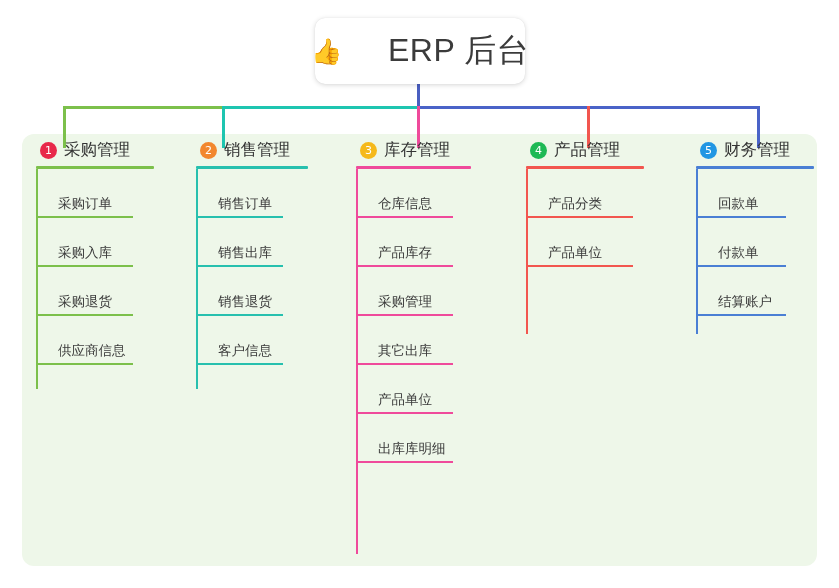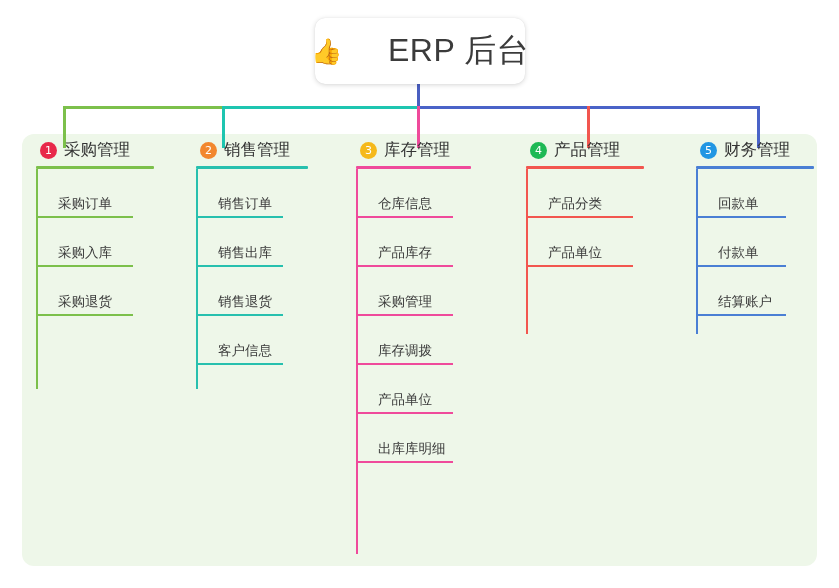--- a/index.html
+++ b/index.html
@@ -184,20 +184,24 @@
           <div class="under" style="background: rgb(124, 192, 75); width: 95px;"></div>
         </div>
         <div class="item">
           <span class="lbl">采购入库</span>
           <div class="under" style="background: rgb(124, 192, 75); width: 95px;"></div>
         </div>
         <div class="item">
           <span class="lbl">采购退货</span>
           <div class="under" style="background: rgb(124, 192, 75); width: 95px;"></div>
         </div>
+        <div class="item">
+          <span class="lbl">供应商信息</span>
+          <div class="under" style="background: rgb(124, 192, 75); width: 95px;"></div>
+        </div>
       </div>
     </div>
     <div class="column" style="width: 160px;">
       <div class="col-head">
         <span class="badge" style="background: rgb(242, 135, 46);">2</span>
         <span class="col-title">销售管理</span>
       </div>
       <div class="head-rule" style="background: rgb(39, 192, 174); width: 112px;"></div>
       <div class="items">
         <div class="spine" style="background: rgb(39, 192, 174); height: 220px;"></div>
@@ -233,21 +237,21 @@
         </div>
         <div class="item">
           <span class="lbl">产品库存</span>
           <div class="under" style="background: rgb(239, 74, 155); width: 95px;"></div>
         </div>
         <div class="item">
           <span class="lbl">采购管理</span>
           <div class="under" style="background: rgb(239, 74, 155); width: 95px;"></div>
         </div>
         <div class="item">
-          <span class="lbl">库存调拨</span>
+          <span class="lbl">其它出库</span>
           <div class="under" style="background: rgb(239, 74, 155); width: 95px;"></div>
         </div>
         <div class="item">
           <span class="lbl">产品单位</span>
           <div class="under" style="background: rgb(239, 74, 155); width: 95px;"></div>
         </div>
         <div class="item">
           <span class="lbl">出库库明细</span>
           <div class="under" style="background: rgb(239, 74, 155); width: 95px;"></div>
         </div>

